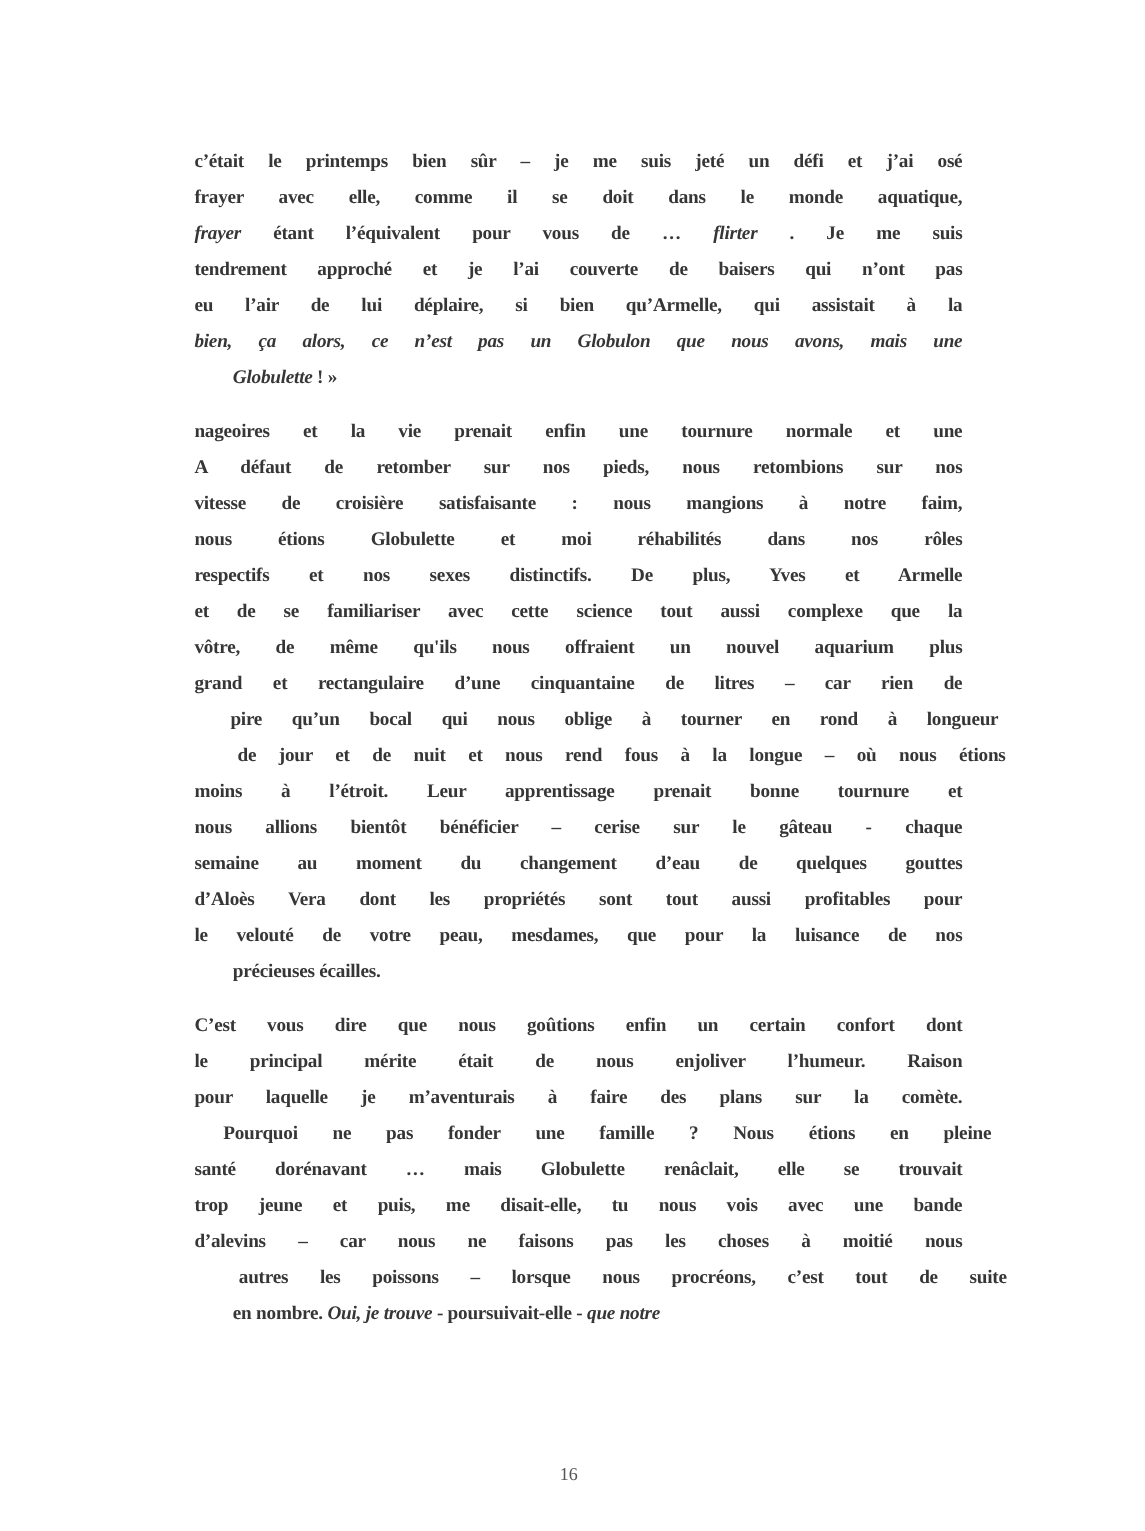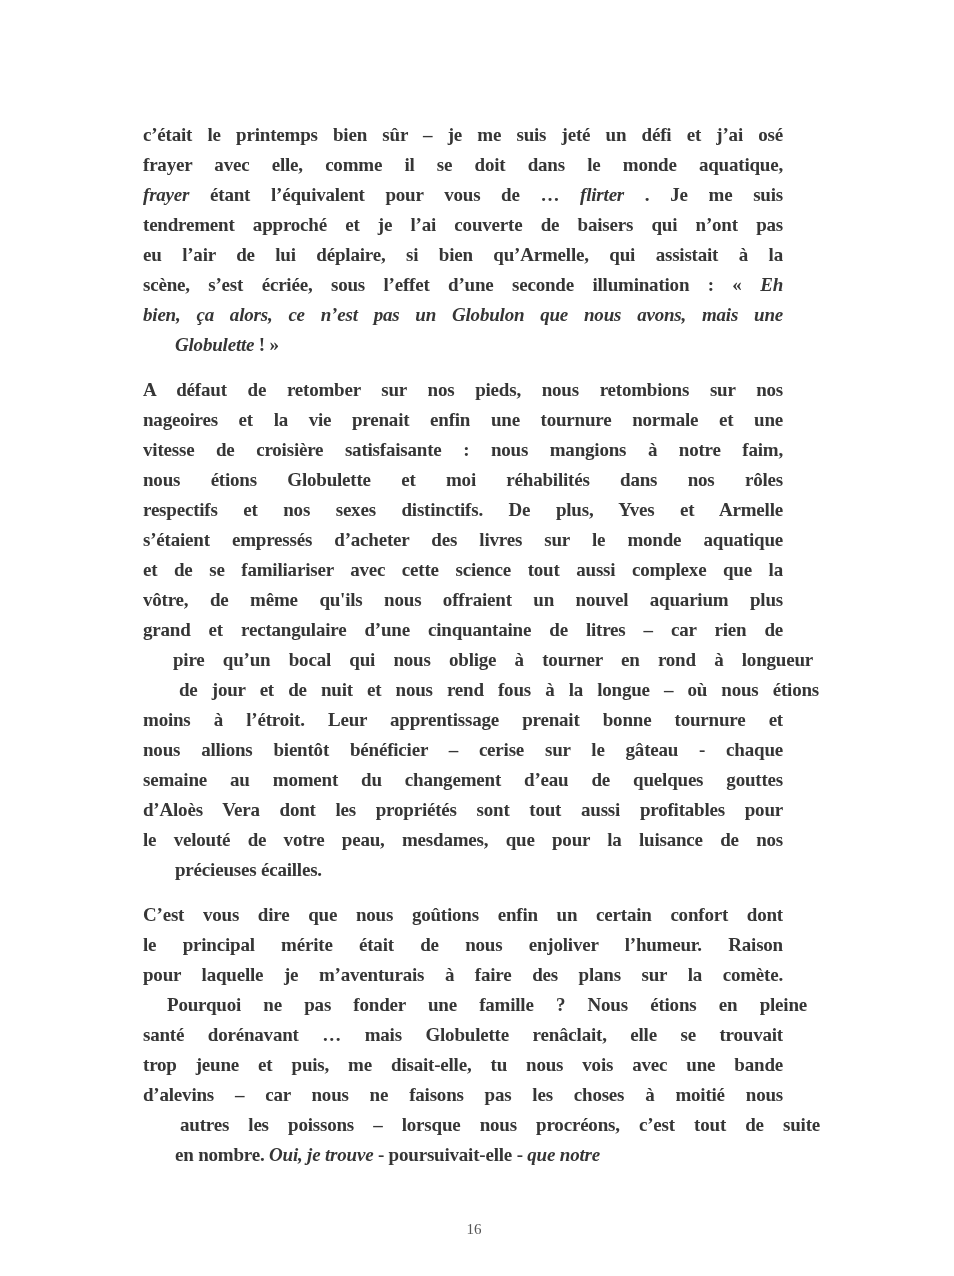--- a/index.html
+++ b/index.html
@@ -16,26 +16,26 @@
     .page {
       position: absolute;
       left: 0;
       top: 0;
       width: 954px;
       height: 1276px;
       background: #ffffff;
     }
     .text-block {
       position: absolute;
-      left: 143px;
+      left: 162px;
       top: 120px;
       width: 640px;
       font-family: "Liberation Serif", "DejaVu Serif", serif;
       font-weight: bold;
-      font-size: 19px;
+      font-size: 16px;
       line-height: 30px;
       color: #363636;
       letter-spacing: -0.2px;
     }
     .line {
       display: block;
       height: 30px;
       white-space: nowrap;
       text-align: justify;
       text-align-last: justify;
@@ -66,31 +66,29 @@
 <body>
 
 <div class="page">
   <div class="text-block" id="text-block">
       <div class="para">
         <span class="line" style="display: block; width: 640px;"><span>c’était le printemps bien sûr – je me suis jeté un défi et j’ai osé</span></span>
         <span class="line" style="display: block; width: 640px;"><span>frayer avec elle, comme il se doit dans le monde aquatique,</span></span>
         <span class="line" style="display: block; width: 640px;"><span class="it">frayer</span><span>  étant l’équivalent  pour vous de … </span><span class="it">flirter</span><span>  . Je me suis</span></span>
         <span class="line" style="display: block; width: 640px;"><span>tendrement approché et je l’ai couverte de baisers qui n’ont pas</span></span>
         <span class="line" style="display: block; width: 640px;"><span>eu l’air de lui déplaire, si bien qu’Armelle, qui assistait à la</span></span>
-        <span class="line" style="display: block; width: 640px;"><span>scène, s’est écriée, sous l’effet d’une seconde illumination : « </span><span class="it">Eh</span></span>
         <span class="line" style="display: block; width: 640px;"><span class="it">bien, ça alors, ce n’est pas un Globulon que nous avons, mais une</span></span>
         <span class="line last" style="display: block; width: 640px;"><span class="it">Globulette</span><span>  ! »</span></span>
       </div>
       <div class="para">
+        <span class="line" style="display: block; width: 640px;"><span>nageoires et la vie prenait enfin une tournure normale et une</span></span>
         <span class="line" style="display: block; width: 640px;"><span>A défaut de retomber sur nos pieds, nous retombions sur nos</span></span>
-        <span class="line" style="display: block; width: 640px;"><span>nageoires et la vie prenait enfin une tournure normale et une</span></span>
         <span class="line" style="display: block; width: 640px;"><span>vitesse de croisière satisfaisante : nous mangions à notre faim,</span></span>
         <span class="line" style="display: block; width: 640px;"><span>nous étions Globulette et moi réhabilités dans nos rôles</span></span>
         <span class="line" style="display: block; width: 640px;"><span>respectifs et nos sexes distinctifs. De plus, Yves et Armelle</span></span>
-        <span class="line" style="display: block; width: 640px;"><span>s’étaient empressés d’acheter des livres sur le monde aquatique</span></span>
         <span class="line" style="display: block; width: 640px;"><span>et de se familiariser avec cette science tout aussi complexe que la</span></span>
         <span class="line" style="display: block; width: 640px;"><span>vôtre, de même qu'ils nous offraient un nouvel aquarium plus</span></span>
         <span class="line" style="display: block; width: 640px;"><span>grand et rectangulaire d’une cinquantaine de litres – car rien de</span></span>
         <span class="line" style="display: block; width: 640px; margin-left: 30px;"><span>pire qu’un bocal qui nous oblige à tourner en rond à longueur</span></span>
         <span class="line" style="display: block; width: 640px; margin-left: 36px;"><span>de jour et de nuit et nous rend fous à la longue – où nous étions</span></span>
         <span class="line" style="display: block; width: 640px;"><span>moins à l’étroit. Leur apprentissage prenait bonne tournure et</span></span>
         <span class="line" style="display: block; width: 640px;"><span>nous allions bientôt bénéficier – cerise sur le gâteau -  chaque</span></span>
         <span class="line" style="display: block; width: 640px;"><span>semaine au moment du changement d’eau de quelques gouttes</span></span>
         <span class="line" style="display: block; width: 640px;"><span>d’Aloès Vera dont les propriétés sont tout aussi profitables pour</span></span>
         <span class="line" style="display: block; width: 640px;"><span>le velouté de votre peau, mesdames, que pour la luisance de nos</span></span>

